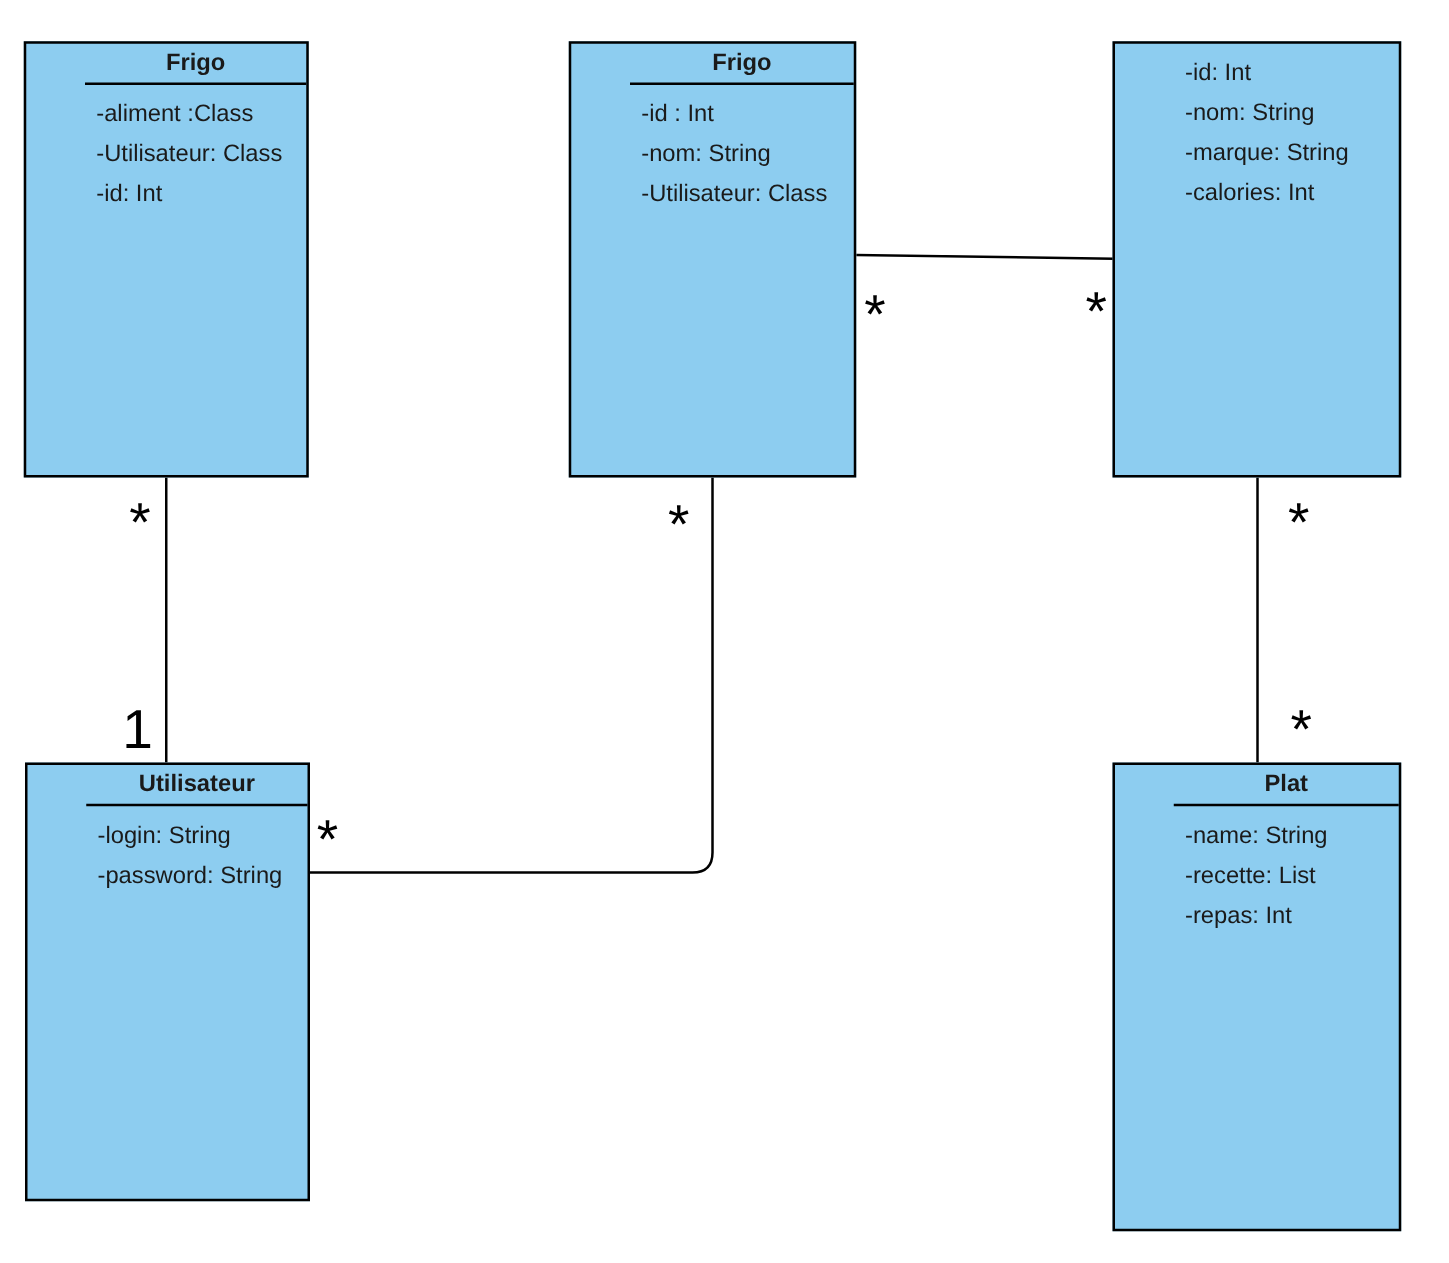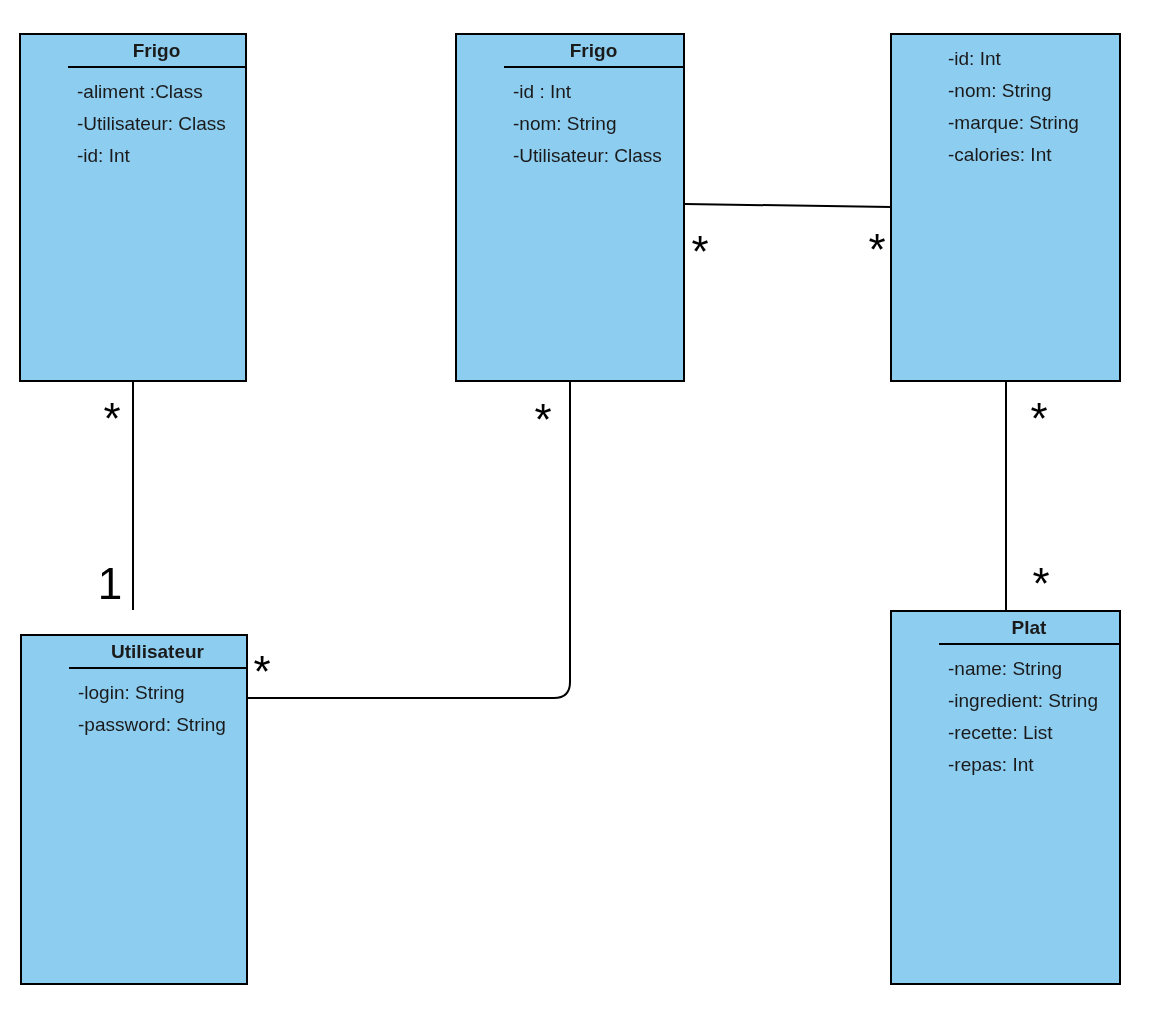--- a/index.html
+++ b/index.html
@@ -96,33 +96,32 @@
 
   <div class="class-box" style="left:890px; top:33px; width:231px; height:349px;">
     <div class="class-attrs">
       <div class="attr">-id: Int</div>
       <div class="attr">-nom: String</div>
       <div class="attr">-marque: String</div>
       <div class="attr">-calories: Int</div>
     </div>
   </div>
 
-  <div class="class-box" style="left:20px; top:610px; width:228px; height:351px;margin-top:24px;">
+  <div class="class-box" style="left:20px; top:610px; width:228px; height:351px;">
     <div class="class-title">Utilisateur</div>
     <div class="class-attrs">
       <div class="attr">-login: String</div>
       <div class="attr">-password: String</div>
     </div>
   </div>
 
   <div class="class-box" style="left:890px; top:610px; width:231px; height:375px;">
     <div class="class-title">Plat</div>
     <div class="class-attrs">
       <div class="attr">-name: String</div>
-      <div class="attr">-ingredient: String</div>
       <div class="attr">-recette: List</div>
       <div class="attr">-repas: Int</div>
     </div>
   </div>
 
   <span class="mult" style="left:112px; top:397px;">*</span>
   <span class="mult" style="left:110px; top:562px; font-size:44px;">1</span>
 
   <span class="mult" style="left:700px; top:230px;">*</span>
   <span class="mult" style="left:877px; top:228px;">*</span>

